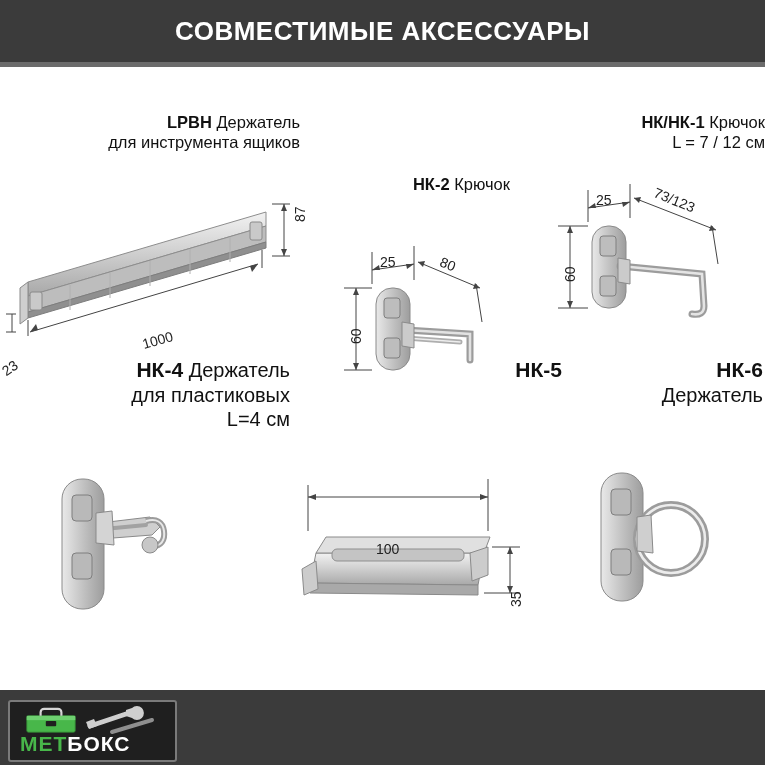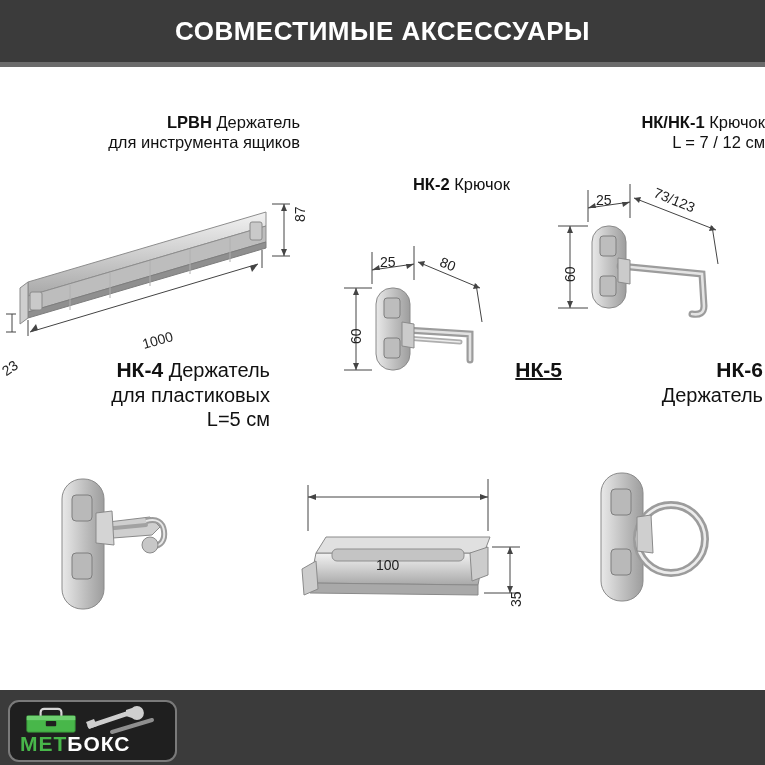--- a/index.html
+++ b/index.html
@@ -44,21 +44,21 @@
   
   .dim{position:absolute;font-size:14px;color:#222;white-space:nowrap;}
   svg{position:absolute;left:0;top:0;overflow:visible;}
 
   
   .footer{
     position:absolute;left:0;top:690px;width:765px;height:75px;background:#3b3b3b;
   }
   .logo{
     position:absolute;left:8px;top:700px;width:165px;height:58px;
-    background:#1f1f1f;border:2px solid #7a7a7a;border-radius:11px;
+    background:#1f1f1f;border:2px solid #7a7a7a;border-radius:3px;
     overflow:hidden;
   }
   .logo-inner{position:relative;width:100%;height:100%;}
   .logo-toolbox{
     position:absolute;left:14px;top:6px;width:54px;height:26px;
   }
   .logo-text{
     position:absolute;left:10px;top:30px;
     color:#ffffff;font-size:21px;font-weight:bold;letter-spacing:1px;
   }
@@ -229,44 +229,44 @@
         <polygon points="50,144 47,137 53,137" fill="#444" stroke="none"></polygon>
       </g>
     </svg>
 
     <div class="dim" style="left:76px;top:80px;">25</div>
     <div class="dim" style="left:133px;top:80px;transform:rotate(22deg);">73/123</div>
     <div class="dim" style="left:42px;top:170px;transform:rotate(-90deg);transform-origin:left top;">60</div>
   </div>
 
   <div class="cell" style="left:0px;top:290px;width:270px;height:310px;">
-    <div class="caption caption-lg" style="width:270px;">
+    <div class="caption caption-lg" style="width:270px;padding-left:20px;">
       <span class="code">НК-4</span>
       <span>Держатель</span><br>
       <span>для пластиковых</span><br>
-      <span>L=5 см</span>
+      <span>L=4 см</span>
     </div>
 
     <svg width="270" height="180" style="top:108px;">
 
       <rect x="62" y="14" width="42" height="130" rx="20" fill="url(#gmetal2)" stroke="#8a8a8a"></rect>
       <rect x="72" y="30" width="20" height="26" rx="4" fill="#b9b9b9" stroke="#7f7f7f"></rect>
       <rect x="72" y="88" width="20" height="26" rx="4" fill="#b9b9b9" stroke="#7f7f7f"></rect>
 
       <polygon points="100,58 150,52 160,62 152,70 100,74" fill="#cfcfcf" stroke="#8a8a8a"></polygon>
       <path d="M104 64 L146 60" stroke="#a2a2a2" stroke-width="4" fill="none" stroke-linecap="round"></path>
 
       <path d="M146 56 q16 -4 18 10 q2 14 -12 16" fill="none" stroke="#9c9c9c" stroke-width="6"></path>
       <path d="M146 56 q16 -4 18 10 q2 14 -12 16" fill="none" stroke="#e8e8e8" stroke-width="2"></path>
       <circle cx="150" cy="80" r="8" fill="#c7c7c7" stroke="#8a8a8a"></circle>
       <polygon points="96,48 112,46 114,80 96,78" fill="#d4d4d4" stroke="#8a8a8a"></polygon>
     </svg>
   </div>
 
-  <div class="cell" style="left:272px;top:290px;width:290px;height:310px;text-decoration:underline;">
+  <div class="cell" style="left:272px;top:290px;width:290px;height:310px;">
     <div class="caption caption-lg" style="width:290px;">
       <span class="code">НК-5</span><br>
     </div>
 
     <svg width="290" height="190" style="top:100px;">
 
       <polygon points="38,126 44,96 212,96 206,128" fill="url(#gmetal1)" stroke="#8a8a8a"></polygon>
       <polygon points="44,96 54,80 218,80 212,96" fill="#e0e0e0" stroke="#8a8a8a"></polygon>
       <rect x="60" y="92" width="132" height="12" rx="5" fill="#c4c4c4" stroke="#8f8f8f"></rect>
       <polygon points="38,126 206,128 206,138 38,136" fill="#a9a9a9" stroke="#8a8a8a"></polygon>
@@ -284,21 +284,21 @@
 
       <g stroke="#444" stroke-width="1" fill="none">
         <line x1="220" y1="90" x2="248" y2="90"></line>
         <line x1="212" y1="136" x2="248" y2="136"></line>
         <line x1="238" y1="90" x2="238" y2="136"></line>
         <polygon points="238,90 235,97 241,97" fill="#444" stroke="none"></polygon>
         <polygon points="238,136 235,129 241,129" fill="#444" stroke="none"></polygon>
       </g>
     </svg>
 
-    <div class="dim" style="left:104px;top:200px;">100</div>
+    <div class="dim" style="left:104px;top:184px;">100</div>
     <div class="dim" style="left:236px;top:250px;transform:rotate(-90deg);transform-origin:left top;">35</div>
   </div>
 
   <div class="cell" style="left:563px;top:290px;width:200px;height:310px;">
     <div class="caption caption-lg" style="width:200px;">
       <span class="code">НК-6</span><br>
       <span>Держатель</span>
     </div>
 
     <svg width="200" height="180" style="top:100px;">

